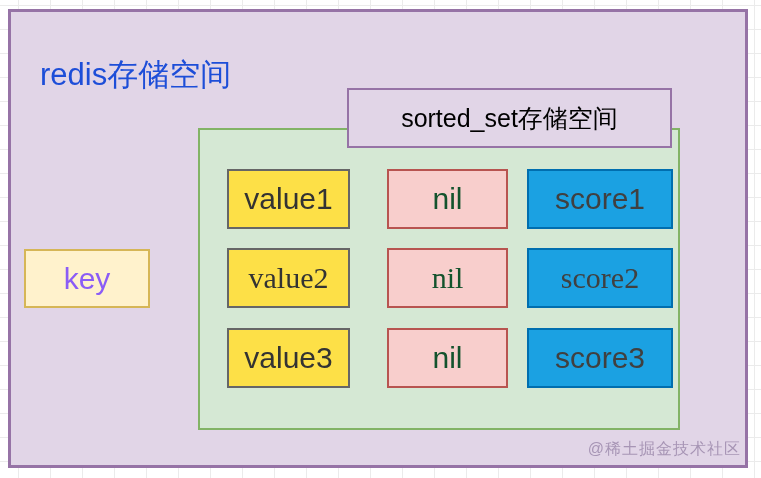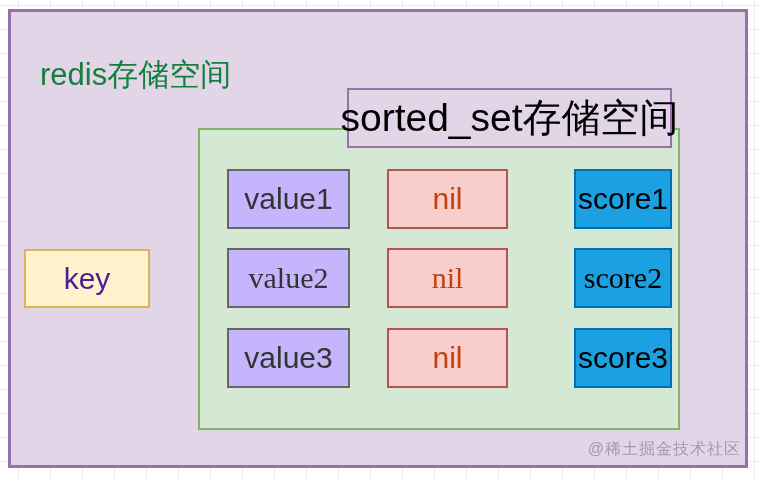--- a/index.html
+++ b/index.html
@@ -19,63 +19,62 @@
   .center { display: flex; align-items: center; justify-content: center; }
 
   .redis-box {
     left: 8px; top: 9px; width: 740px; height: 459px;
     background: #e1d5e7;
     border: 3px solid #9673a6;
   }
   .redis-title {
     left: 40px; top: 54px;
     font-size: 31px;
-    color: #15803d;
+    color: #1d4ed8;
     white-space: nowrap;
   }
   .sorted-box {
     left: 198px; top: 128px; width: 482px; height: 302px;
     background: #d5e8d4;
     border: 2px solid #82b366;
   }
   .sorted-label {
     left: 347px; top: 88px; width: 325px; height: 60px;
     background: #e1d5e7;
     border: 2px solid #9673a6;
-    font-size: 39px;
+    font-size: 25px;
     color: #000000;
     white-space: nowrap;
     z-index: 3;
   }
   .key-box {
     left: 24px; top: 249px; width: 126px; height: 59px;
     background: #fff2cc;
     border: 2px solid #d6b656;
     font-size: 30px;
-    color: #4c1d95;
+    color: #8b5cf6;
   }
   .cell { height: 60px; font-size: 30px; z-index: 2; }
   .cell-value {
     left: 227px; width: 123px;
-    background: #c4b5fd;
+    background: #fde047;
     border: 2px solid #666666;
     color: #333333;
   }
   .cell-nil {
     left: 387px; width: 121px;
     background: #f8cecc;
     border: 2px solid #b85450;
-    color: #c2410c;
+    color: #14532d;
   }
   .cell-score {
-    left: 527px; width: 98px;
+    left: 527px; width: 146px;
     background: #1ba1e2;
     border: 2px solid #006eaf;
-    color: #000000;
-    margin-left: 47px;
+    color: #404040;
   }
   .row-0 { top: 169px; }
   .row-1 { top: 248px; font-family: Liberation Serif, serif; }
   .row-2 { top: 328px; }
 
   .watermark {
     right: 20px; top: 439px;
     font-size: 16px;
     color: #a795b5;
     letter-spacing: 1px;

